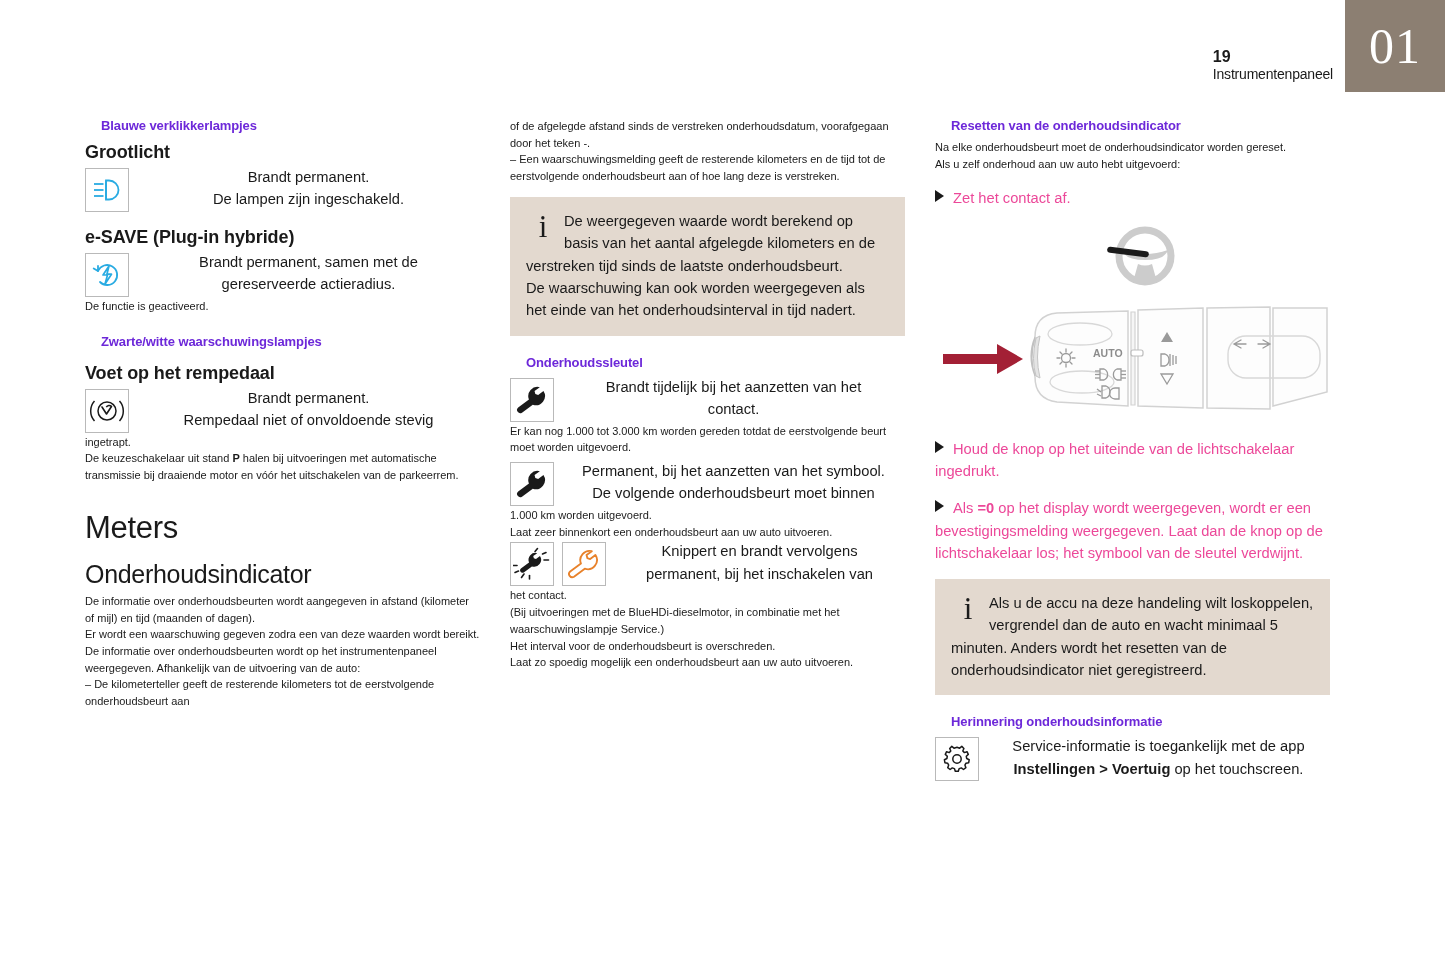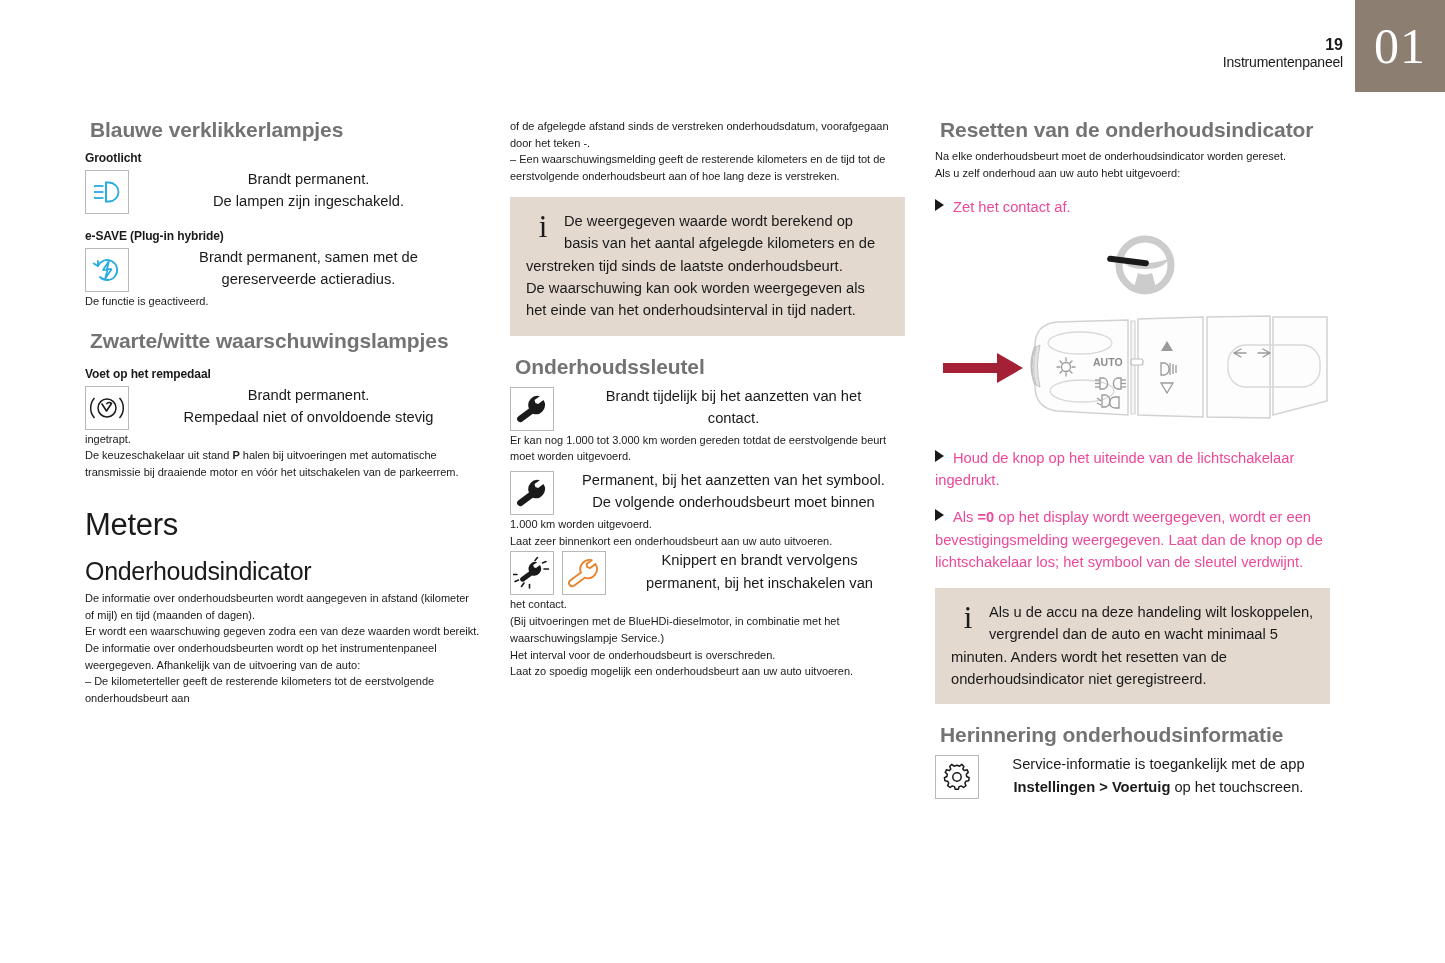--- a/index.html
+++ b/index.html
@@ -17,39 +17,38 @@
 
   
   .page-header {
     position: absolute;
     top: 0; right: 0;
     display: flex;
     align-items: flex-start;
     height: 92px;
   }
   .header-text {
-    text-align: right;
     padding-right: 12px;
-    padding-top: 36px;
+    padding-top: 48px;
   }
   .header-page-num {
     font-size: 16px;
     font-weight: bold;
     line-height: 1.15;
     color: #1a1a1a;
   }
   .header-chapter-title {
     font-size: 14px;
     font-weight: normal;
     line-height: 1.25;
     color: #1a1a1a;
     letter-spacing: -0.2px;
   }
   .chapter-tab {
-    width: 90px;
+    width: 100px;
     height: 92px;
     background: #8c7f72;
     color: #ffffff;
     display: flex;
     align-items: center;
     justify-content: center;
     font-family: "Liberation Serif", serif;
     font-size: 50px;
     font-weight: normal;
     letter-spacing: 1px;
@@ -75,29 +74,29 @@
     color: #1a1a1a;
   }
   h2.sub-title {
     font-size: 25px;
     font-weight: normal;
     margin: 14px 0 4px 0;
     letter-spacing: -0.3px;
     color: #1a1a1a;
   }
   h3.sec-head {
-    font-size: 21px;
+    font-size: 13px;
     font-weight: bold;
-    margin: 0 0 6px 5px;
+    margin: 0 0 6px 16px;
     letter-spacing: -0.1px;
-    color: #737373;
+    color: #6d28d9;
   }
   h3.sec-head.spaced { margin-top: 19px; }
   h4.item-head {
-    font-size: 12px;
+    font-size: 18px;
     font-weight: bold;
     margin: 14px 0 3px 0;
     letter-spacing: -0.1px;
     color: #1a1a1a;
   }
   h4.item-head.first { margin-top: 9px; }
   p.body {
     font-size: 11px;
     line-height: 1.52;
     margin: 0;

